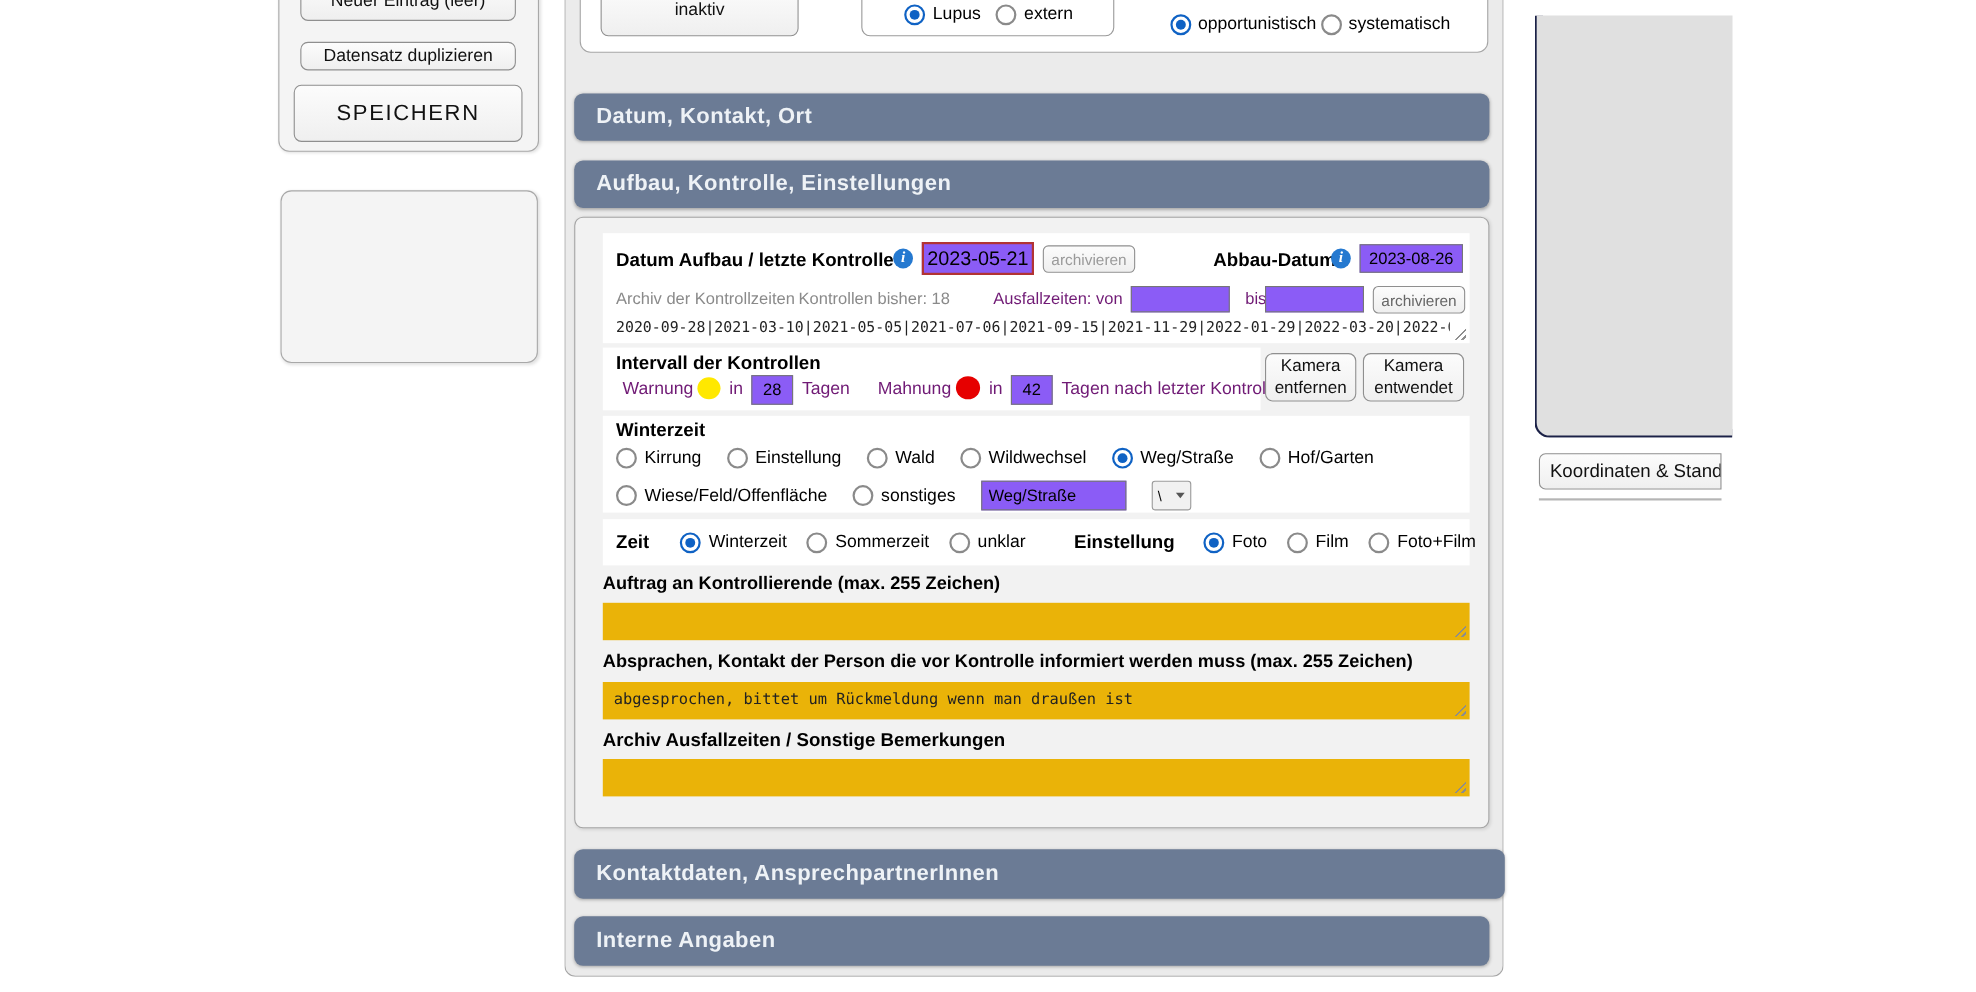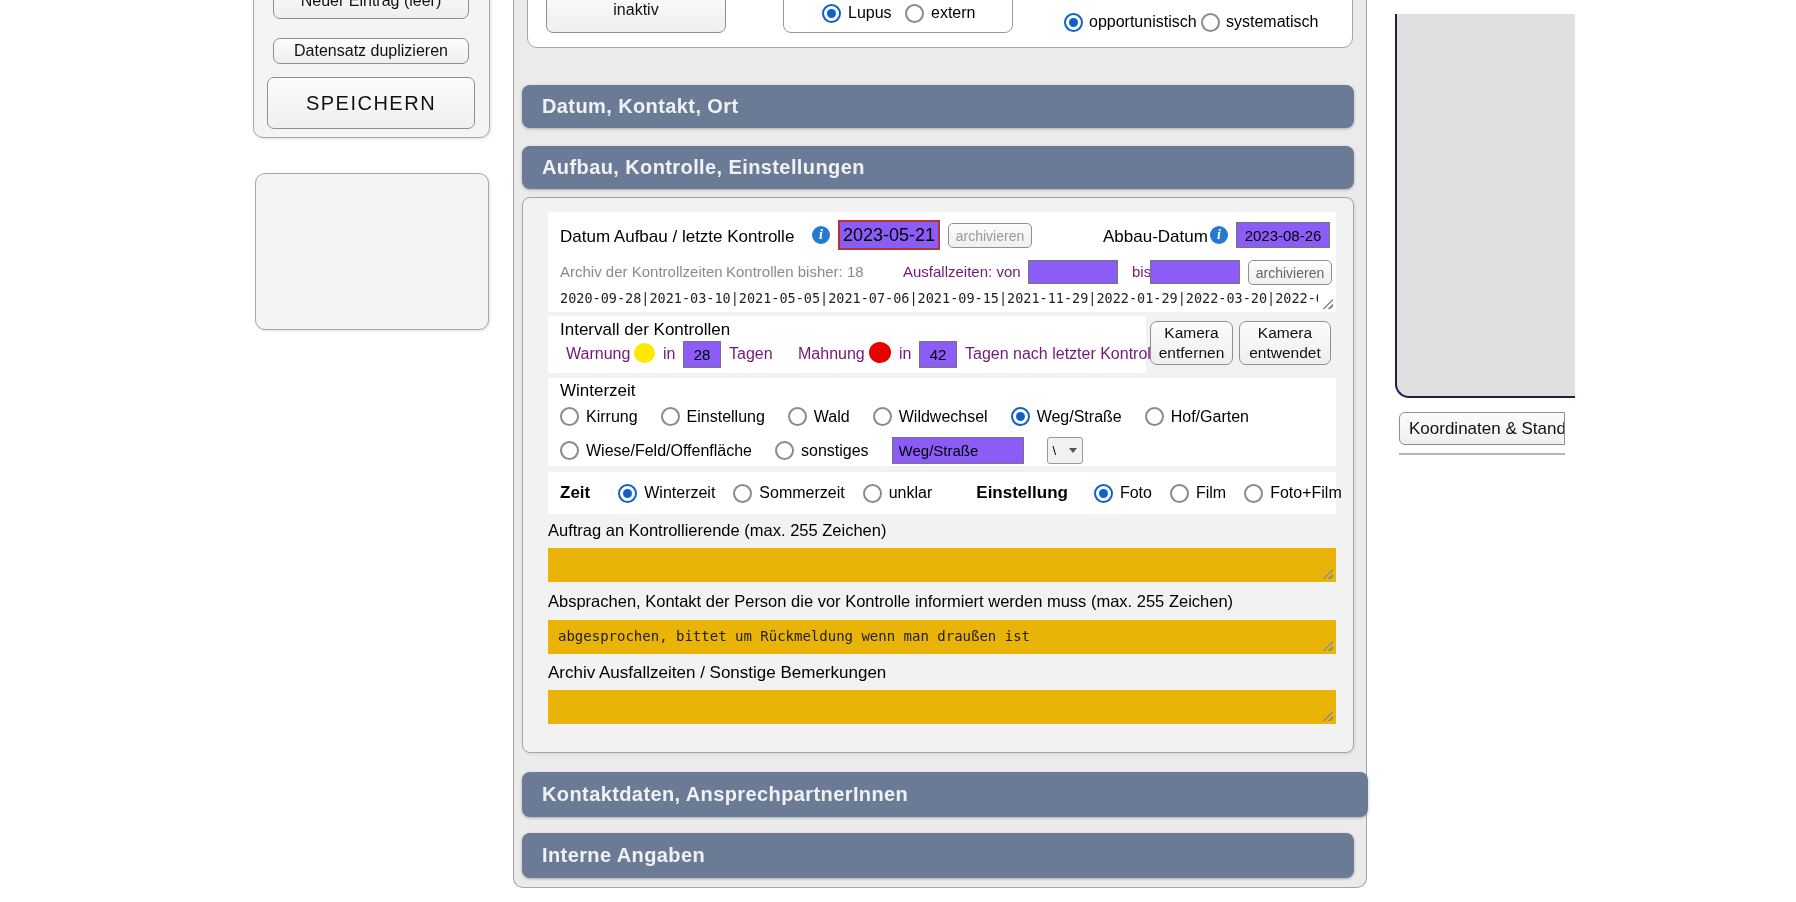--- a/index.html
+++ b/index.html
@@ -7,21 +7,21 @@
        font-family:"Liberation Sans",sans-serif;color:#000;}
   .panel{position:absolute;background:#f4f4f4;border:1px solid #a8a8a8;border-radius:10px;
          box-shadow:1px 1px 3px rgba(0,0,0,.12);box-sizing:border-box;}
   .btn{position:absolute;background:linear-gradient(#fcfcfc,#efefef);border:1px solid #8f8f8f;
        border-radius:7px;display:flex;align-items:center;justify-content:center;
        box-sizing:border-box;color:#111;cursor:pointer;text-align:center;}
   .shead{position:absolute;background:#6b7b95;border-radius:8px;color:#eef2f6;font-size:20px;
          font-weight:bold;letter-spacing:.4px;display:flex;align-items:center;
          padding-left:20px;box-sizing:border-box;box-shadow:0 1px 3px rgba(0,0,0,.28);}
   .wb{position:absolute;background:#fff;}
-  .blabel{position:absolute;font-weight:normal;font-size:17px;white-space:nowrap;}
+  .blabel{position:absolute;font-weight:bold;font-size:17px;white-space:nowrap;}
   .gtext{position:absolute;color:#8a8a8a;font-size:15px;white-space:nowrap;}
   .btext{position:absolute;color:#701a75;font-size:15px;white-space:nowrap;}
   .inp{position:absolute;border:1px solid #767676;background:#8b5cf6;font-size:15px;
        font-family:"Liberation Sans",sans-serif;box-sizing:border-box;padding:1px 6px;}
   .radio{width:19px;height:19px;border:2px solid #8a8a8a;border-radius:50%;background:#fff;
          display:inline-block;position:relative;box-sizing:border-box;flex:none;}
   .radio[data-sel="true"]{border-color:#0f62c4;}
   .radio[data-sel="true"]::after{content:"";position:absolute;left:3px;top:3px;right:3px;bottom:3px;
          background:#0f62c4;border-radius:50%;}
   .rlabel{font-size:16px;white-space:nowrap;}

